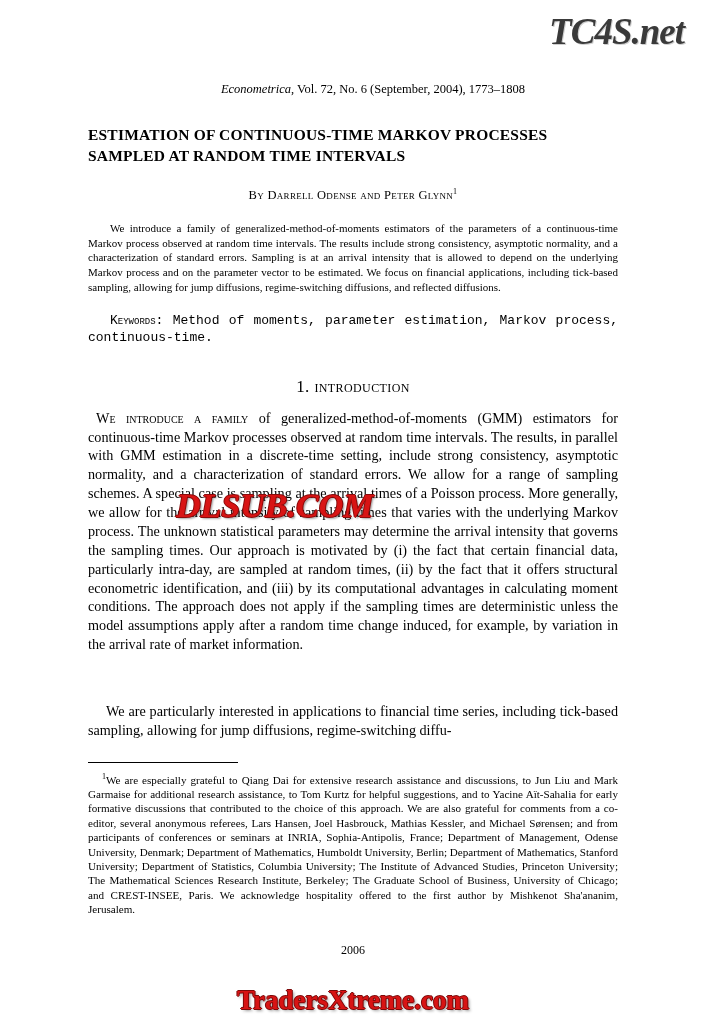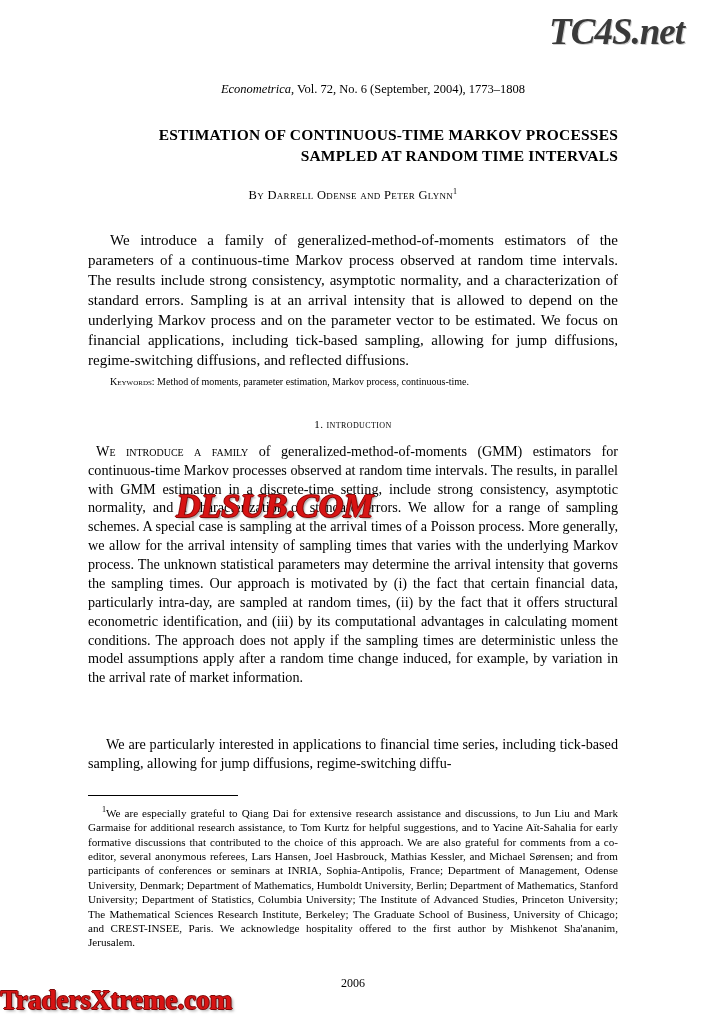--- a/index.html
+++ b/index.html
@@ -59,20 +59,21 @@
       0 1px 0 #8a0b0b,
       0 -1px 0 #8a0b0b,
       2px 2px 2px rgba(0,0,0,0.35);
     white-space: nowrap;
   }
   .wm-traders {
     position: absolute;
     left: 0;
     right: 0;
     bottom: 8px;
+    text-align: center;
     font-family: "Liberation Serif", serif;
     font-size: 27px;
     font-weight: bold;
     color: #d81414;
     text-shadow:
       1px 0 0 #7d0a0a,
       -1px 0 0 #7d0a0a,
       0 1px 0 #7d0a0a,
       0 -1px 0 #7d0a0a,
       2px 2px 3px rgba(0,0,0,0.4);
@@ -85,57 +86,58 @@
     font-size: 12.5px;
     font-family: "Liberation Serif", serif;
   }
   .journal-line .jname {
     font-style: italic;
     margin-left: 40px;
   }
 
   .paper-title {
     margin-top: 28px;
-    text-align: right;
+    text-align: left;
     font-size: 15.5px;
     line-height: 1.35;
     letter-spacing: 0.2px;
   }
   .paper-title .l2 { display: block; }
 
   .byline {
     margin-top: 20px;
     text-align: center;
     font-size: 12.5px;
     letter-spacing: 0.3px;
   }
   .byline .sc { font-variant: small-caps; }
   .byline sup { font-size: 8px; vertical-align: super; }
 
   .abstract {
-    margin-top: 28px;
-    font-size: 15px;
+    margin-top: 18px;
+    font-size: 11px;
     line-height: 1.33;
     text-align: justify;
     text-indent: 22px;
   }
 
   .keywords {
-    margin-top: 4px;
-    font-size: 10px;
+    margin-top: 18px;
+    font-size: 13px;
     line-height: 1.33;
     text-align: justify;
     text-indent: 22px;
+    font-family: Liberation Mono, monospace;
   }
   .keywords .kw { font-variant: small-caps; }
 
   .section-head {
     margin-top: 30px;
     text-align: center;
-    font-size: 11px;
+    font-size: 17px;
     font-variant: small-caps;
     letter-spacing: 0.4px;
   }
 
   .body-p {
     margin-top: 12px;
     font-size: 14.2px;
     line-height: 1.33;
     text-align: justify;
   }

